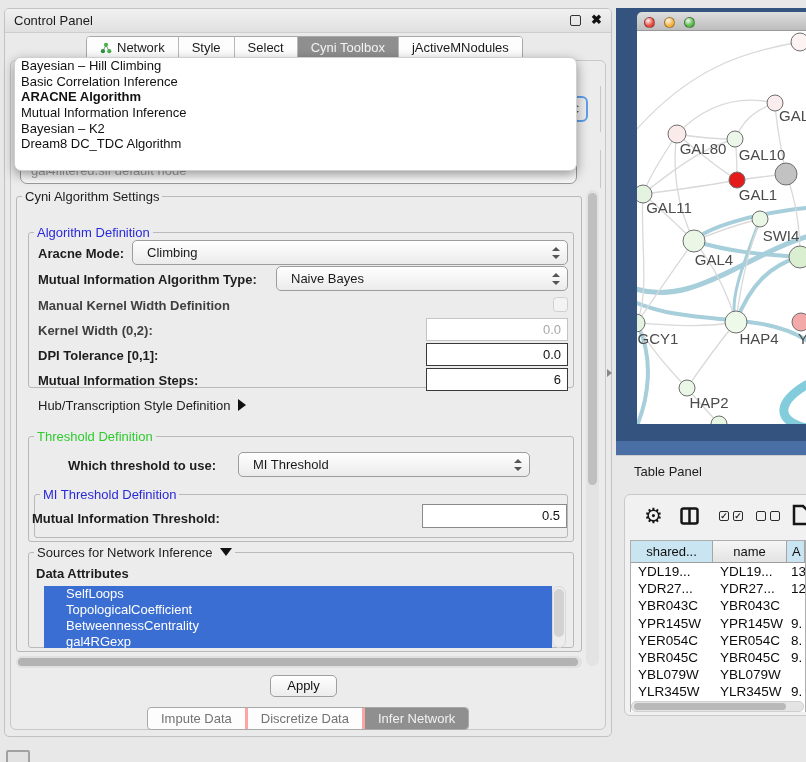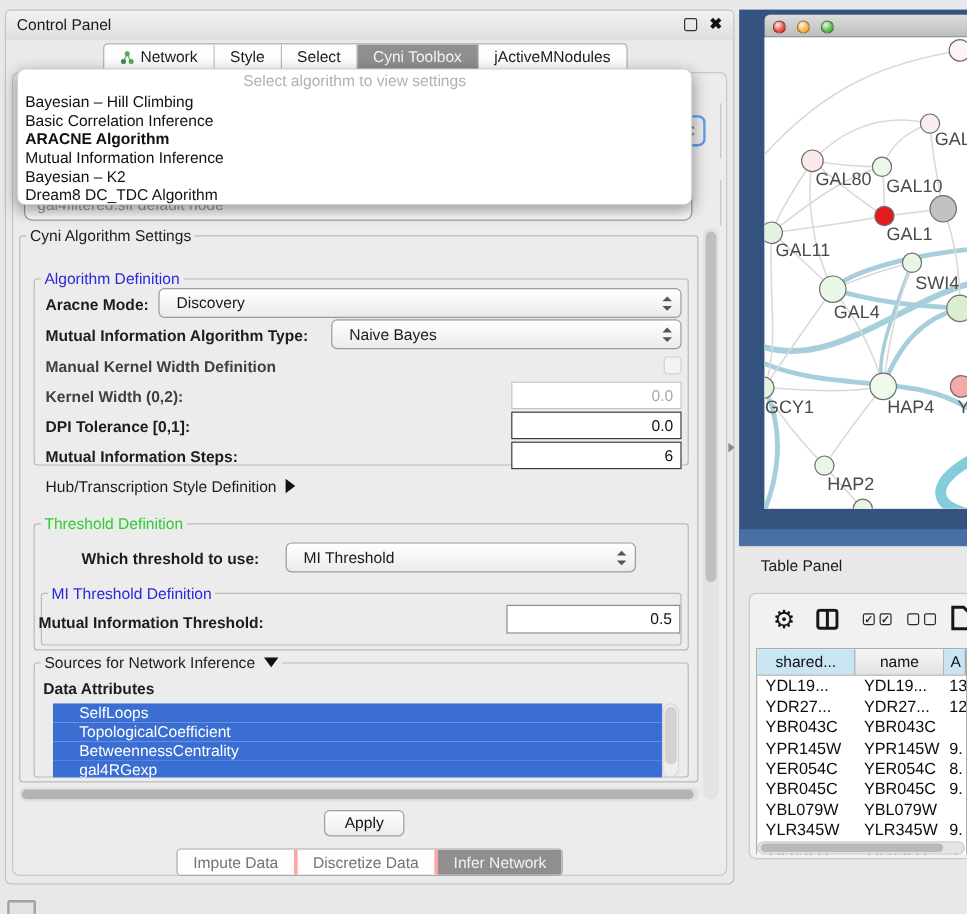--- a/index.html
+++ b/index.html
@@ -150,40 +150,39 @@
     <span class="stepper">
         <span class="tri-up"></span>
         <span class="tri-dn"></span>
       </span>
   </div>
   <div class="abs bg-combo">
     <span>gal4filtered.sif default node</span>
   </div>
 
   <div class="abs popup">
-    <div class="pop-header">Select algorithm to view settings</div>
     <div id="popList">
         <div class="pop-item">Bayesian – Hill Climbing</div>
         <div class="pop-item">Basic Correlation Inference</div>
         <div class="pop-item bold">ARACNE Algorithm</div>
         <div class="pop-item">Mutual Information Inference</div>
         <div class="pop-item">Bayesian – K2</div>
         <div class="pop-item">Dream8 DC_TDC Algorithm</div>
       </div>
   </div>
 
   <div class="abs group" style="left:16px;top:196px;width:566px;height:456px;"></div>
   <span class="abs gtitle dark" style="left:22px;top:189px;">Cyni Algorithm Settings</span>
 
   <div class="abs group" style="left:28px;top:232px;width:546px;height:156px;"></div>
   <span class="abs gtitle blue" style="left:34px;top:225px;">Algorithm Definition</span>
 
   <span class="lbl abs" style="left:38px;top:246px;">Aracne Mode:</span>
   <div class="combo" style="left:132px;top:240px;width:436px;height:25px;">
-    <span class="ctext">Discovery</span>
+    <span class="ctext">Climbing</span>
     <span class="stepper">
         <span class="tri-up"></span>
         <span class="tri-dn"></span>
       </span>
   </div>
 
   <span class="lbl abs" style="left:38px;top:272px;">Mutual Information Algorithm Type:</span>
   <div class="combo" style="left:276px;top:266px;width:292px;height:25px;">
     <span class="ctext">Naive Bayes</span>
     <span class="stepper">

